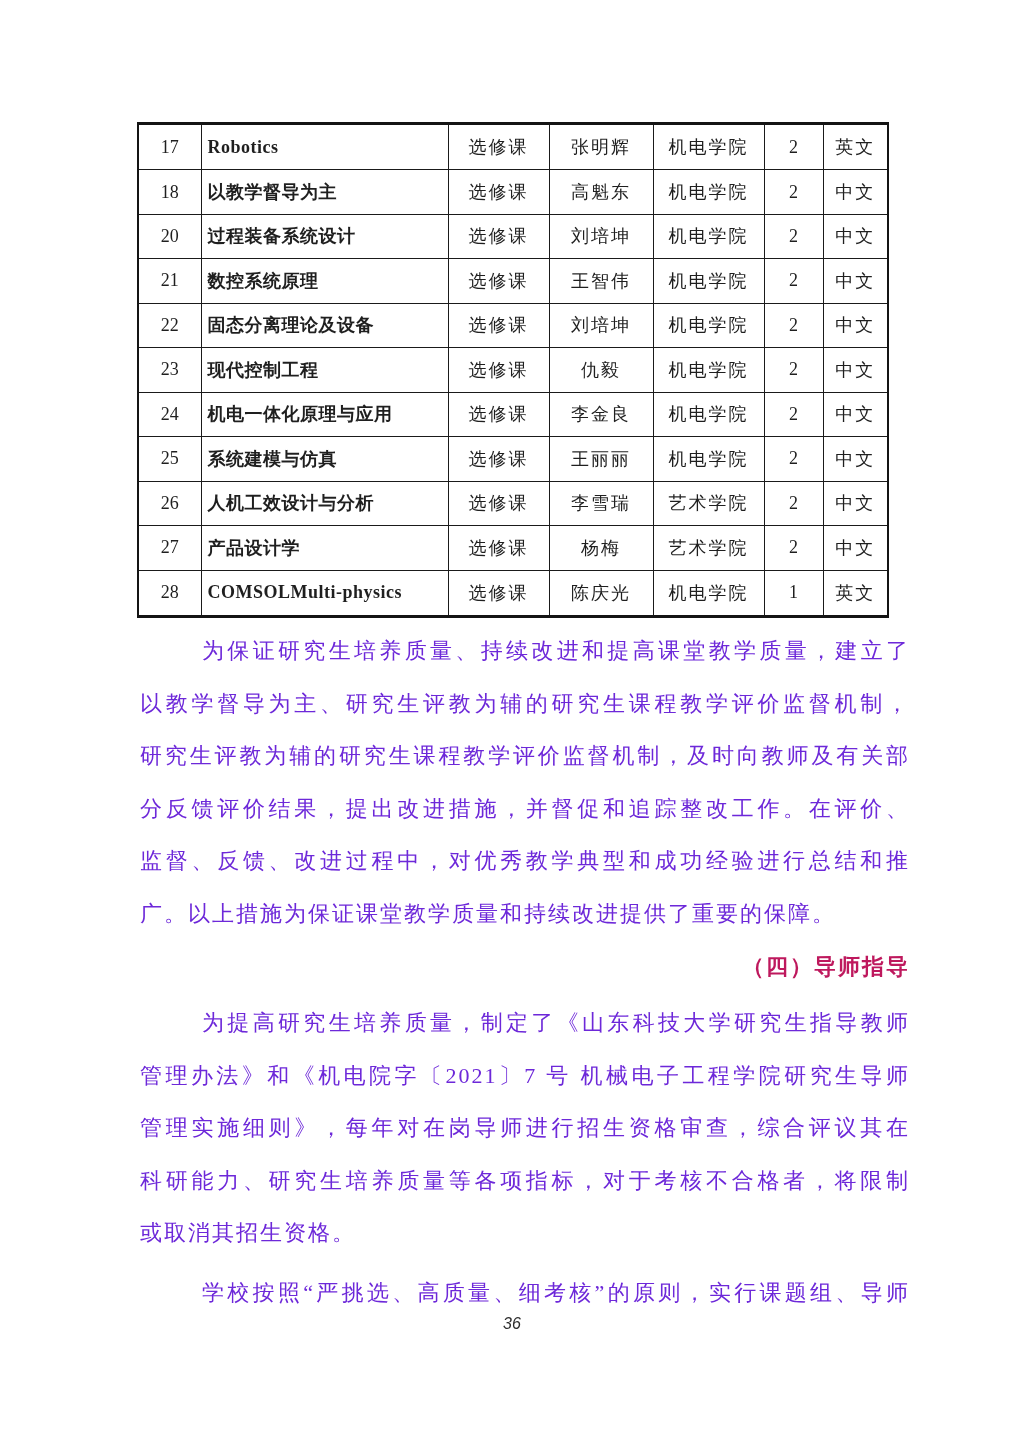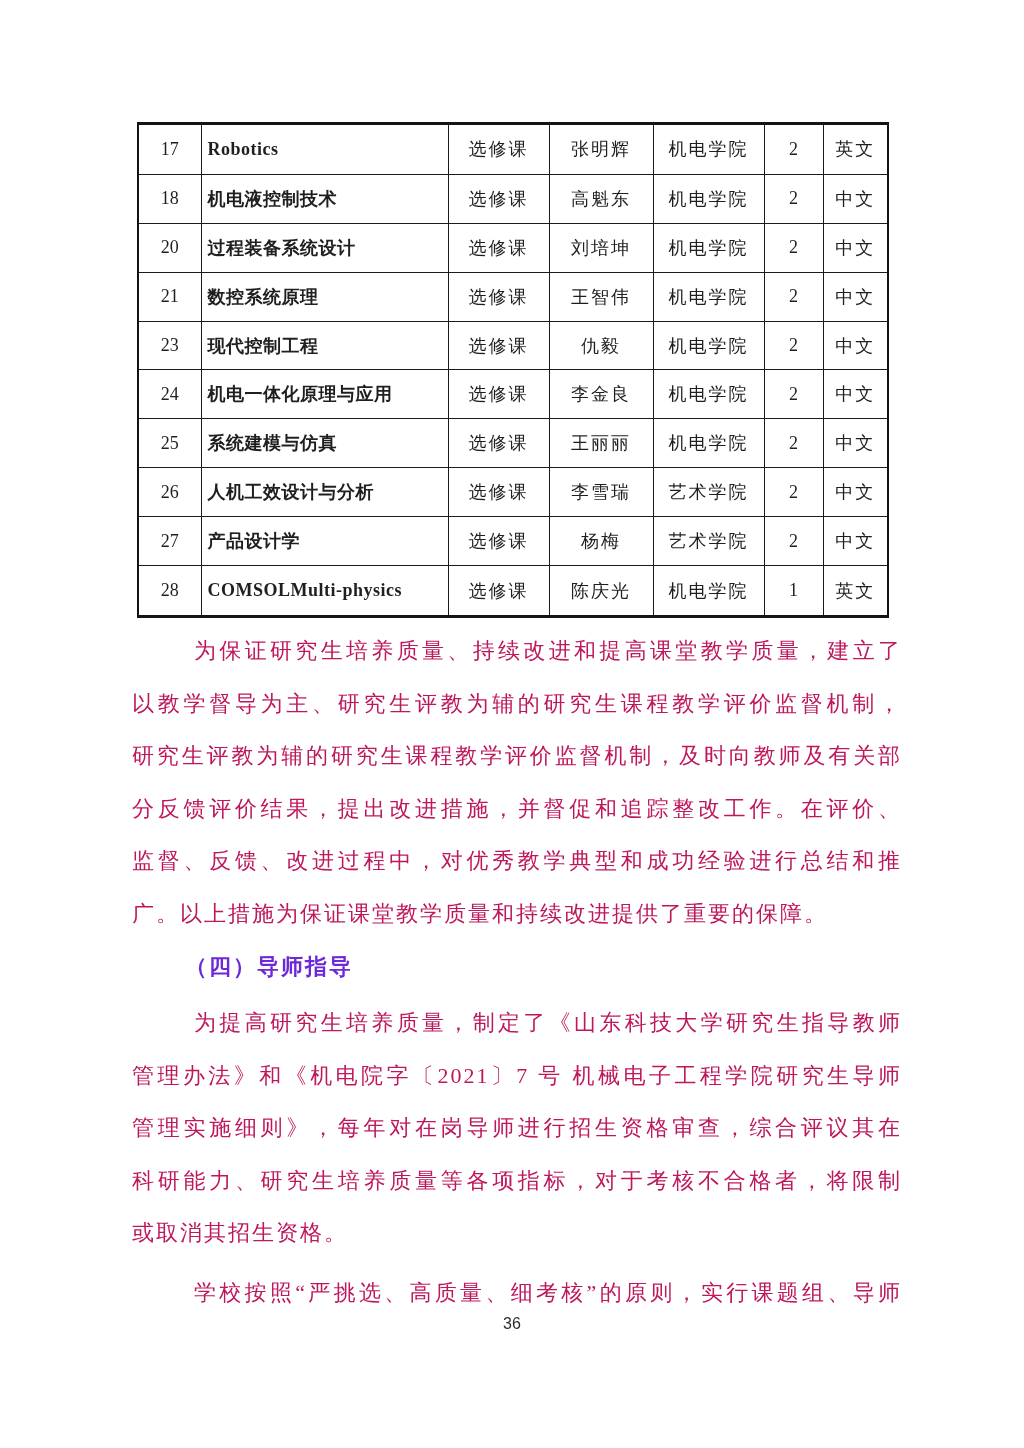--- a/index.html
+++ b/index.html
@@ -43,59 +43,61 @@
     text-align: left;
     padding-left: 6px;
     letter-spacing: 0.5px;
     font-weight: bold;
   }
   .course-table td.c-credits { letter-spacing: 0; }
 
   
   .para {
     position: absolute;
-    left: 132px;
+    left: 140px;
     width: 770px;
     font-size: 22px;
     letter-spacing: 2px;
-    color: #be185d;
+    color: #6d28d9;
   }
   .tline {
     height: 52.5px;
     line-height: 52.5px;
     text-align: justify;
     text-align-last: justify;
     white-space: nowrap;
   }
   .tline.indent { text-indent: 62px; }
   .tline.last { text-align: left; text-align-last: left; white-space: normal; }
 
   .section-heading {
     position: absolute;
-    left: 123px;
+    left: 140px;
     top: 941px;
     width: 770px;
     height: 52.5px;
     line-height: 52.5px;
     font-size: 22px;
     font-weight: bold;
     letter-spacing: 2px;
     text-indent: 62px;
-    color: #6d28d9;
+    color: #be185d;
+    text-align: right;
   }
 
   .page-number {
     position: absolute;
     left: 0;
     top: 1315px;
     width: 1024px;
     text-align: center;
     font-family: "Liberation Sans", "DejaVu Sans", sans-serif;
     font-size: 16px;
     color: #2e2e2e;
+    font-style: italic;
   }
 </style>
 </head>
 <body>
 
 <div class="page">
 
   <table class="course-table">
     <colgroup>
       <col style="width:63px">
@@ -112,21 +114,21 @@
       <td class="c-course">Robotics</td>
       <td class="c-type">选修课</td>
       <td class="c-teacher">张明辉</td>
       <td class="c-college">机电学院</td>
       <td class="c-credits">2</td>
       <td class="c-language">英文</td>
     </tr>
 
     <tr>
       <td class="c-no">18</td>
-      <td class="c-course">机电液控制技术</td>
+      <td class="c-course">以教学督导为主</td>
       <td class="c-type">选修课</td>
       <td class="c-teacher">高魁东</td>
       <td class="c-college">机电学院</td>
       <td class="c-credits">2</td>
       <td class="c-language">中文</td>
     </tr>
 
 
     <tr>
       <td class="c-no">20</td>
@@ -141,20 +143,29 @@
     <tr>
       <td class="c-no">21</td>
       <td class="c-course">数控系统原理</td>
       <td class="c-type">选修课</td>
       <td class="c-teacher">王智伟</td>
       <td class="c-college">机电学院</td>
       <td class="c-credits">2</td>
       <td class="c-language">中文</td>
     </tr>
 
+    <tr>
+      <td class="c-no">22</td>
+      <td class="c-course">固态分离理论及设备</td>
+      <td class="c-type">选修课</td>
+      <td class="c-teacher">刘培坤</td>
+      <td class="c-college">机电学院</td>
+      <td class="c-credits">2</td>
+      <td class="c-language">中文</td>
+    </tr>
 
     <tr>
       <td class="c-no">23</td>
       <td class="c-course">现代控制工程</td>
       <td class="c-type">选修课</td>
       <td class="c-teacher">仇毅</td>
       <td class="c-college">机电学院</td>
       <td class="c-credits">2</td>
       <td class="c-language">中文</td>
     </tr>

